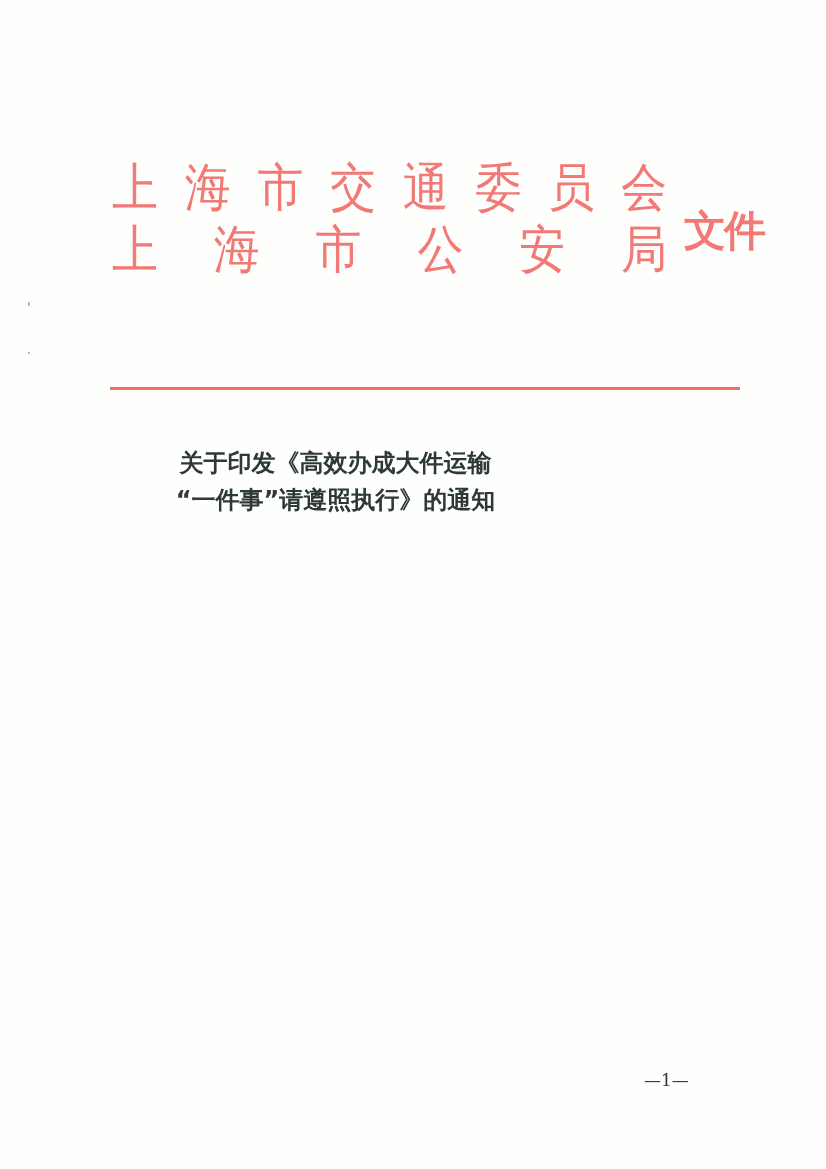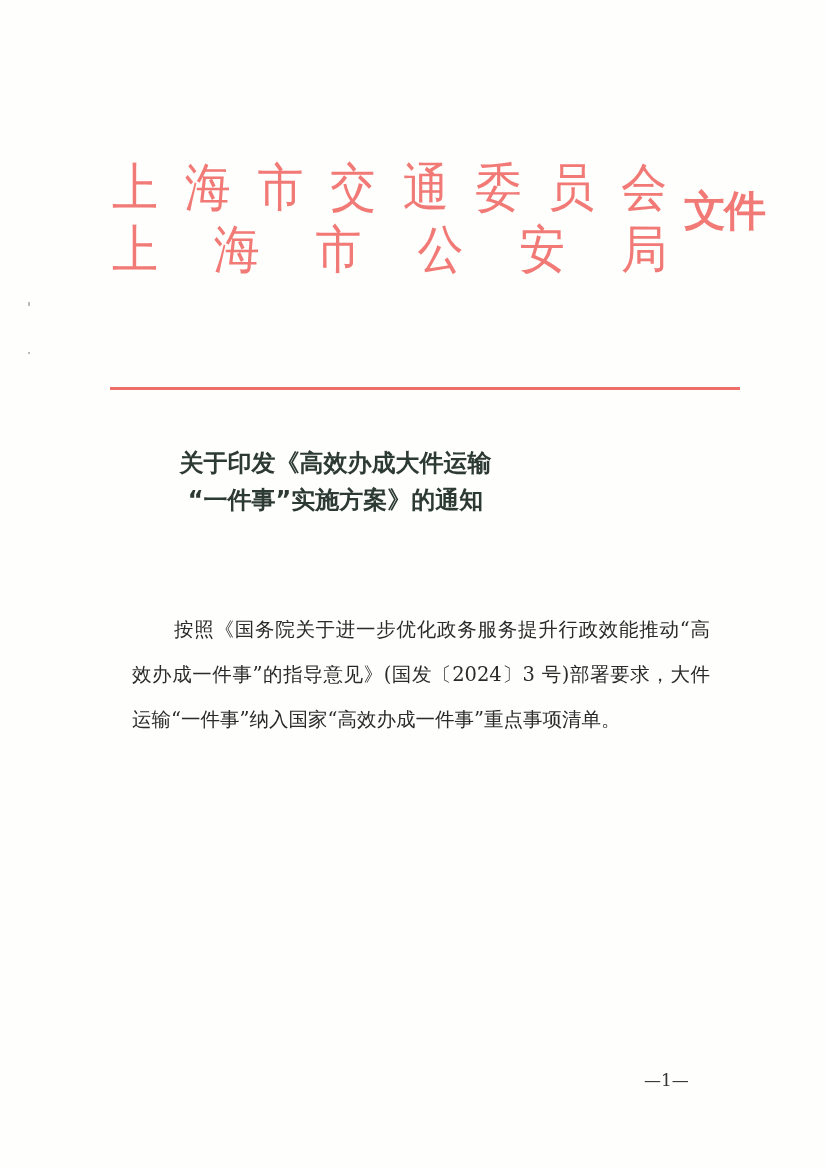--- a/index.html
+++ b/index.html
@@ -11,21 +11,21 @@
 
     .red-head { position: absolute; color: #f27a76; font-family: "DejaVu Serif", serif; font-weight: normal; }
     .org-line { position: absolute; left: 112px; width: 555px; display: flex; justify-content: space-between; }
     .org-line span {
       display: inline-block; font-size: 46px; line-height: 52px; height: 52px;
       transform: scaleY(1.12); transform-origin: top left;
     }
     .org-line-1 { top: 158px; }
     .org-line-2 { top: 220px; }
     .wenjian {
-      position: absolute; left: 684px; top: 186px; font-size: 42px; line-height: 50px;
+      position: absolute; left: 684px; top: 206px; font-size: 42px; line-height: 50px;
       font-weight: bold; letter-spacing: -2px;
     }
 
     .doc-number {
       position: absolute; left: 0; width: 826px; top: 342px; text-align: center;
       font-size: 19px; color: #333; letter-spacing: 1px;
     }
     .red-rule {
       position: absolute; left: 110px; top: 387px; width: 630px; height: 3px; background: #ee6e6a;
     }
@@ -76,21 +76,20 @@
     <span>安</span>
     <span>局</span>
   </div>
 
   <div class="red-head wenjian">文件</div>
 
 
   <div class="red-rule"></div>
 
   <div class="title title-1">关于印发《高效办成大件运输</div>
-  <div class="title title-2">“一件事”实施方案》的通知</div>
+  <div class="title title-2">“一件事”请遵照执行》的通知</div>
 
-  <div class="body-text para1">按照《国务院关于进一步优化政务服务提升行政效能推动“高效办成一件事”的指导意见》(国发〔2024〕3 号)部署要求，大件运输“一件事”纳入国家“高效办成一件事”重点事项清单。</div>
 
   <div class="page-num">—1—</div>
 
   <div class="speck" style="left:28px; top:302px;"></div>
   <div class="speck" style="left:28px; top:352px; height:2px;"></div>
 </div>
 
 </body></html>

